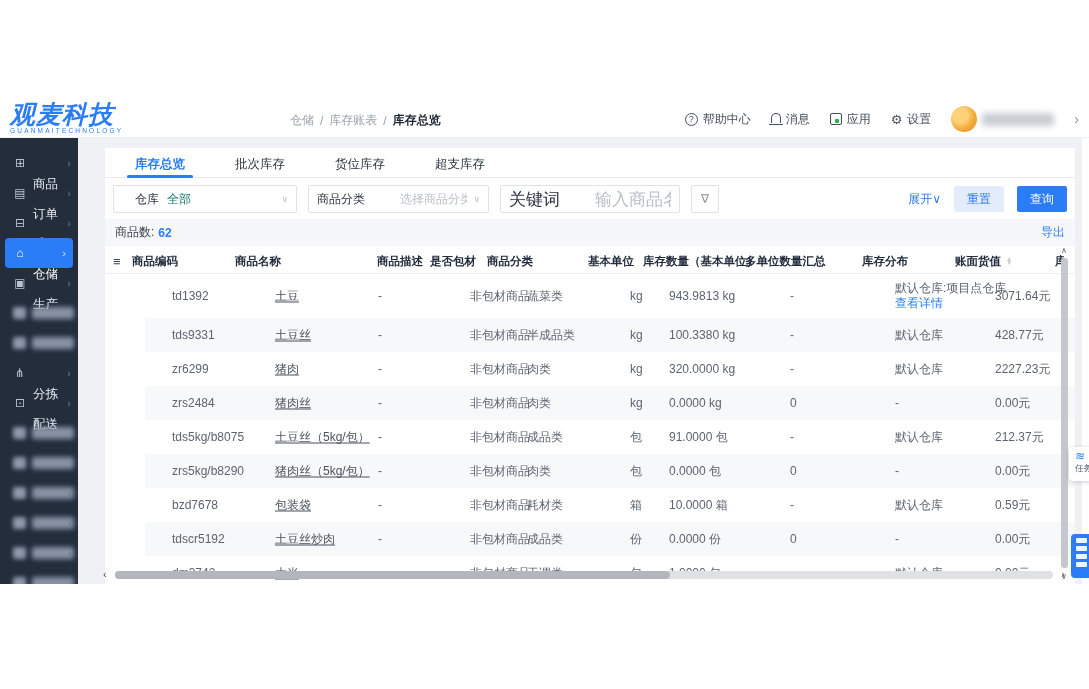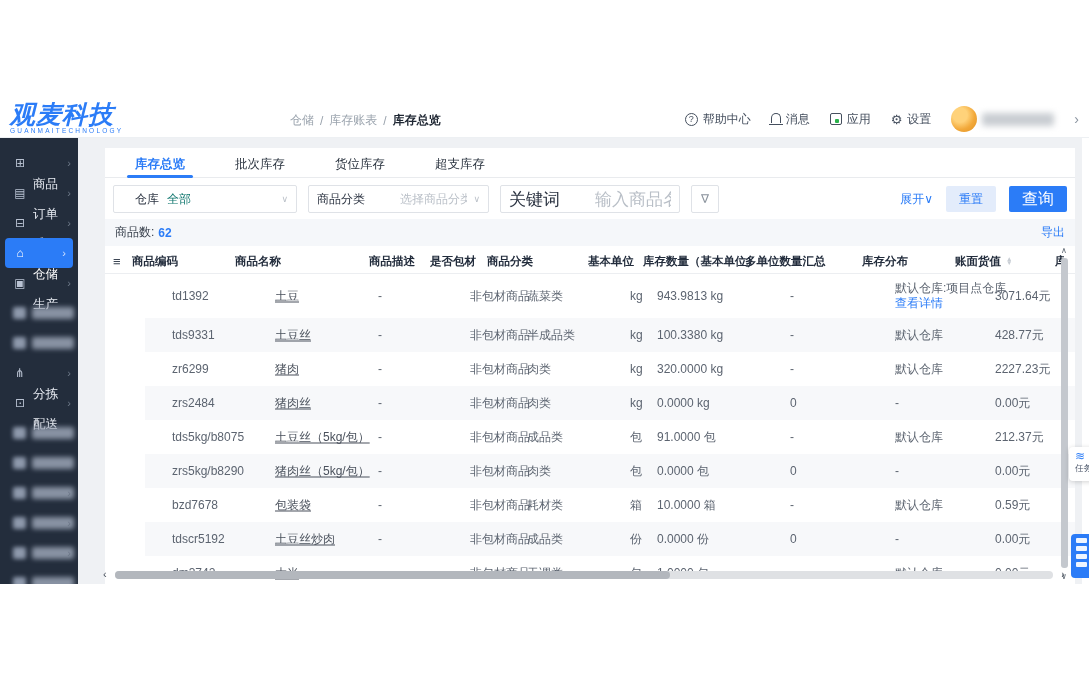--- a/index.html
+++ b/index.html
@@ -52,43 +52,43 @@
   .sel{height:28px;border:1px solid #dfe2e7;border-radius:2px;display:flex;align-items:center;padding:0 8px;margin-right:11px;font-size:12px;background:#fff;cursor:pointer;}
   .sel .lbl{color:#2a3240;margin-right:8px;white-space:nowrap;}
   .sel .val{color:#0f766e;white-space:nowrap;text-align:center;}
   .sel .ph{color:#b9bfc7;white-space:nowrap;overflow:hidden;margin-left:27px;}
   .sel .arr{margin-left:auto;color:#b9bfc7;font-size:9px;padding-left:6px;}
   .w1{width:184px;padding-left:21px;} .w2{width:181px;} .w3{width:180px;font-size:17px;}
   .funnel{width:28px;height:28px;border:1px solid #dfe2e7;border-radius:2px;display:flex;align-items:center;justify-content:center;color:#8a929c;font-size:12px;cursor:pointer;}
   .filter-actions{position:absolute;right:8px;top:0;height:28px;display:flex;align-items:center;gap:13px;}
   .expand-link{color:#2b7cf7;font-size:12px;cursor:pointer;white-space:nowrap;}
   .btn-reset{height:26px;padding:0 13px;background:#e3ecfb;color:#2b7cf7;font-size:12px;border-radius:2px;display:flex;align-items:center;cursor:pointer;white-space:nowrap;}
-  .btn-search{height:26px;padding:0 13px;background:#2b7cf7;color:#fff;font-size:16px;border-radius:2px;display:flex;align-items:center;cursor:pointer;white-space:nowrap;}
+  .btn-search{height:26px;padding:0 13px;background:#2b7cf7;color:#fff;font-size:12px;border-radius:2px;display:flex;align-items:center;cursor:pointer;white-space:nowrap;}
 
   .stats{margin-top:6px;height:27px;background:#f5f7fa;display:flex;align-items:center;padding:0 10px;font-size:12px;}
   .stats .lbl{color:#39414d;}
   .stats .num{color:#2b7cf7;font-weight:bold;margin-left:4px;}
   .export{margin-left:auto;color:#2b7cf7;cursor:pointer;}
 
   .thead{margin-top:2px;height:26px;position:relative;border-bottom:1px solid #eceef1;font-size:11.5px;font-weight:bold;color:#222c3c;}
   .th{position:absolute;top:50%;transform:translateY(-50%);white-space:nowrap;display:flex;align-items:center;}
   .sort{display:inline-flex;flex-direction:column;margin-left:5px;color:#c8cdd4;font-size:6.5px;line-height:4.5px;font-weight:normal;}
   .cfg-icon{color:#3c4654;font-size:13px;font-weight:normal;}
-  .h0{left:8px;} .h1{left:27px;} .h2{left:130px;} .h3{left:224px;padding-left:40px;} .h4{left:325px;} .h5{left:382px;}
+  .h0{left:8px;} .h1{left:27px;} .h2{left:130px;} .h3{left:232px;padding-left:40px;} .h4{left:325px;} .h5{left:382px;}
   .h6{left:483px;} .h7{left:538px;} .h8{left:640px;} .h9{left:757px;} .h10{left:850px;}
   .h11{left:950px;width:9px;overflow:hidden;}
 
   .tbody{position:relative;}
   .tr{position:relative;min-height:34px;margin-left:40px;}
   .tr.tall{min-height:44px;}
   .tr:nth-child(even){background:#f7f8fa;}
   .td{position:absolute;top:50%;transform:translateY(-50%);font-size:12px;color:#5c6470;white-space:nowrap;}
   .c-code{left:27px;} .c-name{left:130px;text-decoration:underline;text-underline-offset:2px;color:#4a515c;cursor:pointer;}
   .c-desc{left:233px;} .c-pack{left:325px;} .c-cat{left:382px;} .c-unit{left:485px;}
-  .c-qty{left:512px;text-align:center;} .c-multi{left:645px;} .c-dist{left:750px;line-height:15px;}
+  .c-qty{left:524px;text-align:center;} .c-multi{left:645px;} .c-dist{left:750px;line-height:15px;}
   .c-val{left:850px;} .c-extra{left:948px;width:14px;overflow:hidden;}
   .dist-link{display:block;color:#2b7cf7;text-decoration:none;cursor:pointer;}
 
   
   .vscroll{position:absolute;left:1059px;top:247px;width:12px;height:334px;}
   .v-arrow{position:absolute;left:2px;font-size:8px;color:#5a6470;line-height:8px;}
   .v-up{top:0;} .v-down{bottom:0;}
   .v-thumb{position:absolute;left:2px;top:11px;width:7px;height:310px;background:#c4c8ce;border-radius:3px;}
   .hscroll{position:absolute;left:103px;top:569px;width:962px;height:12px;}
   .h-arrow{position:absolute;top:0;font-size:11px;color:#4a525e;line-height:11px;}

